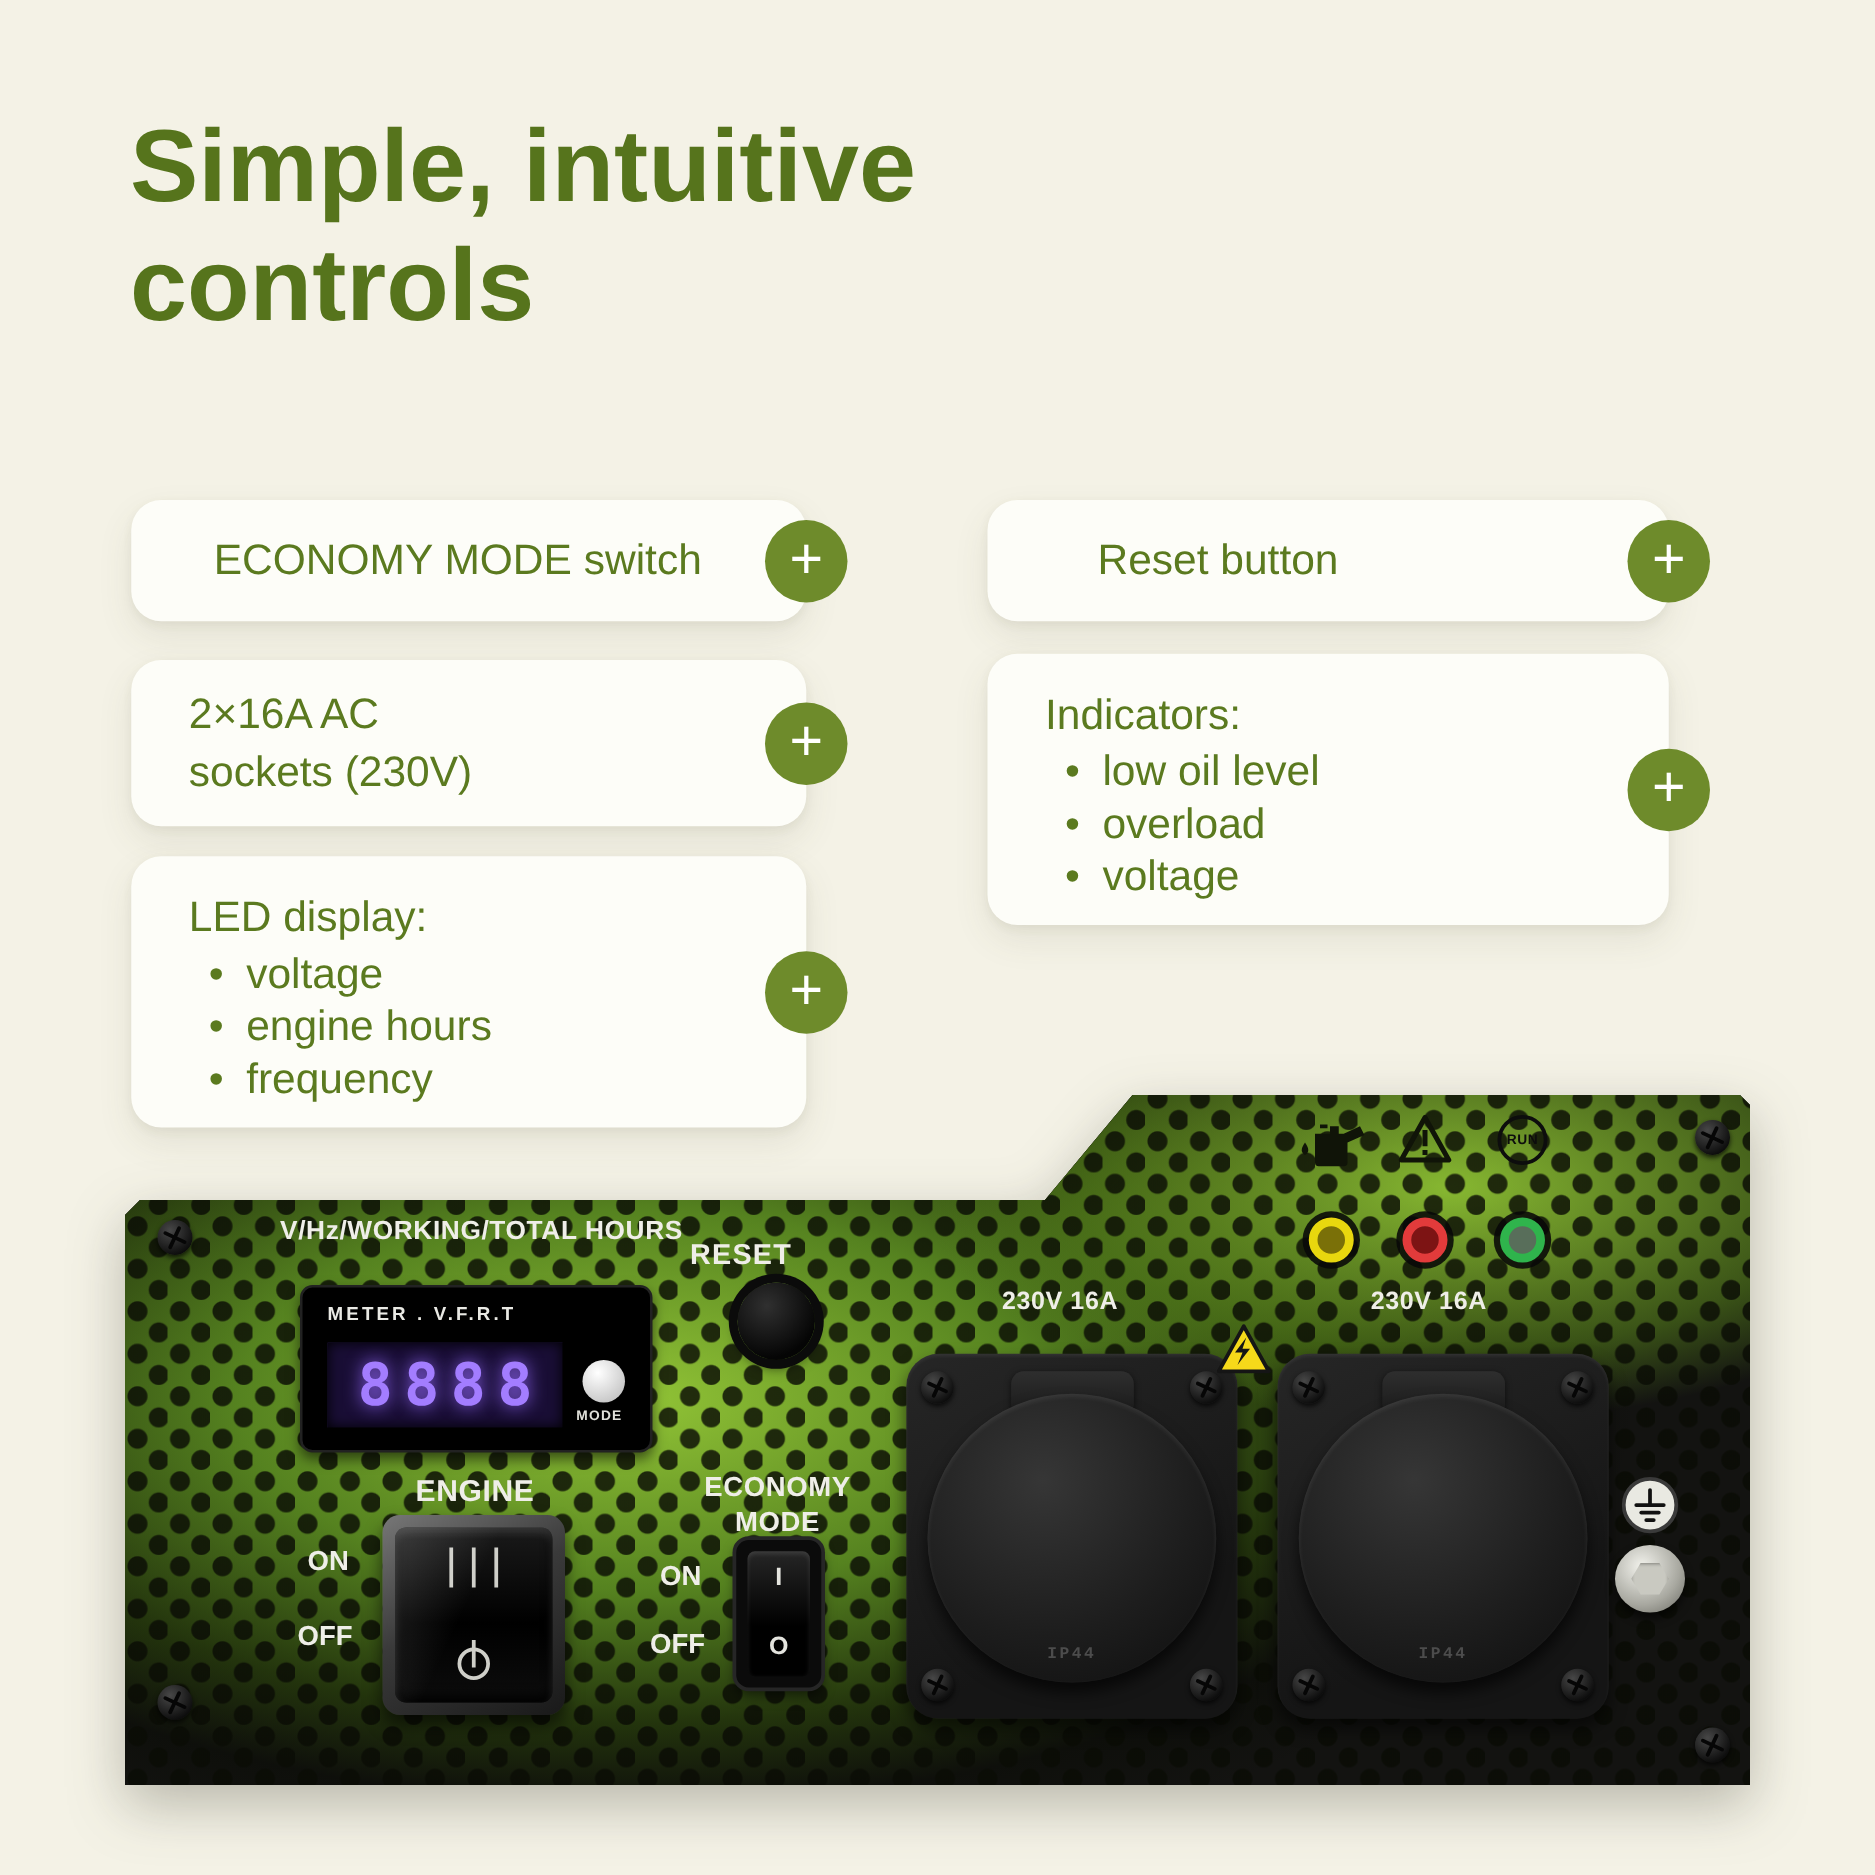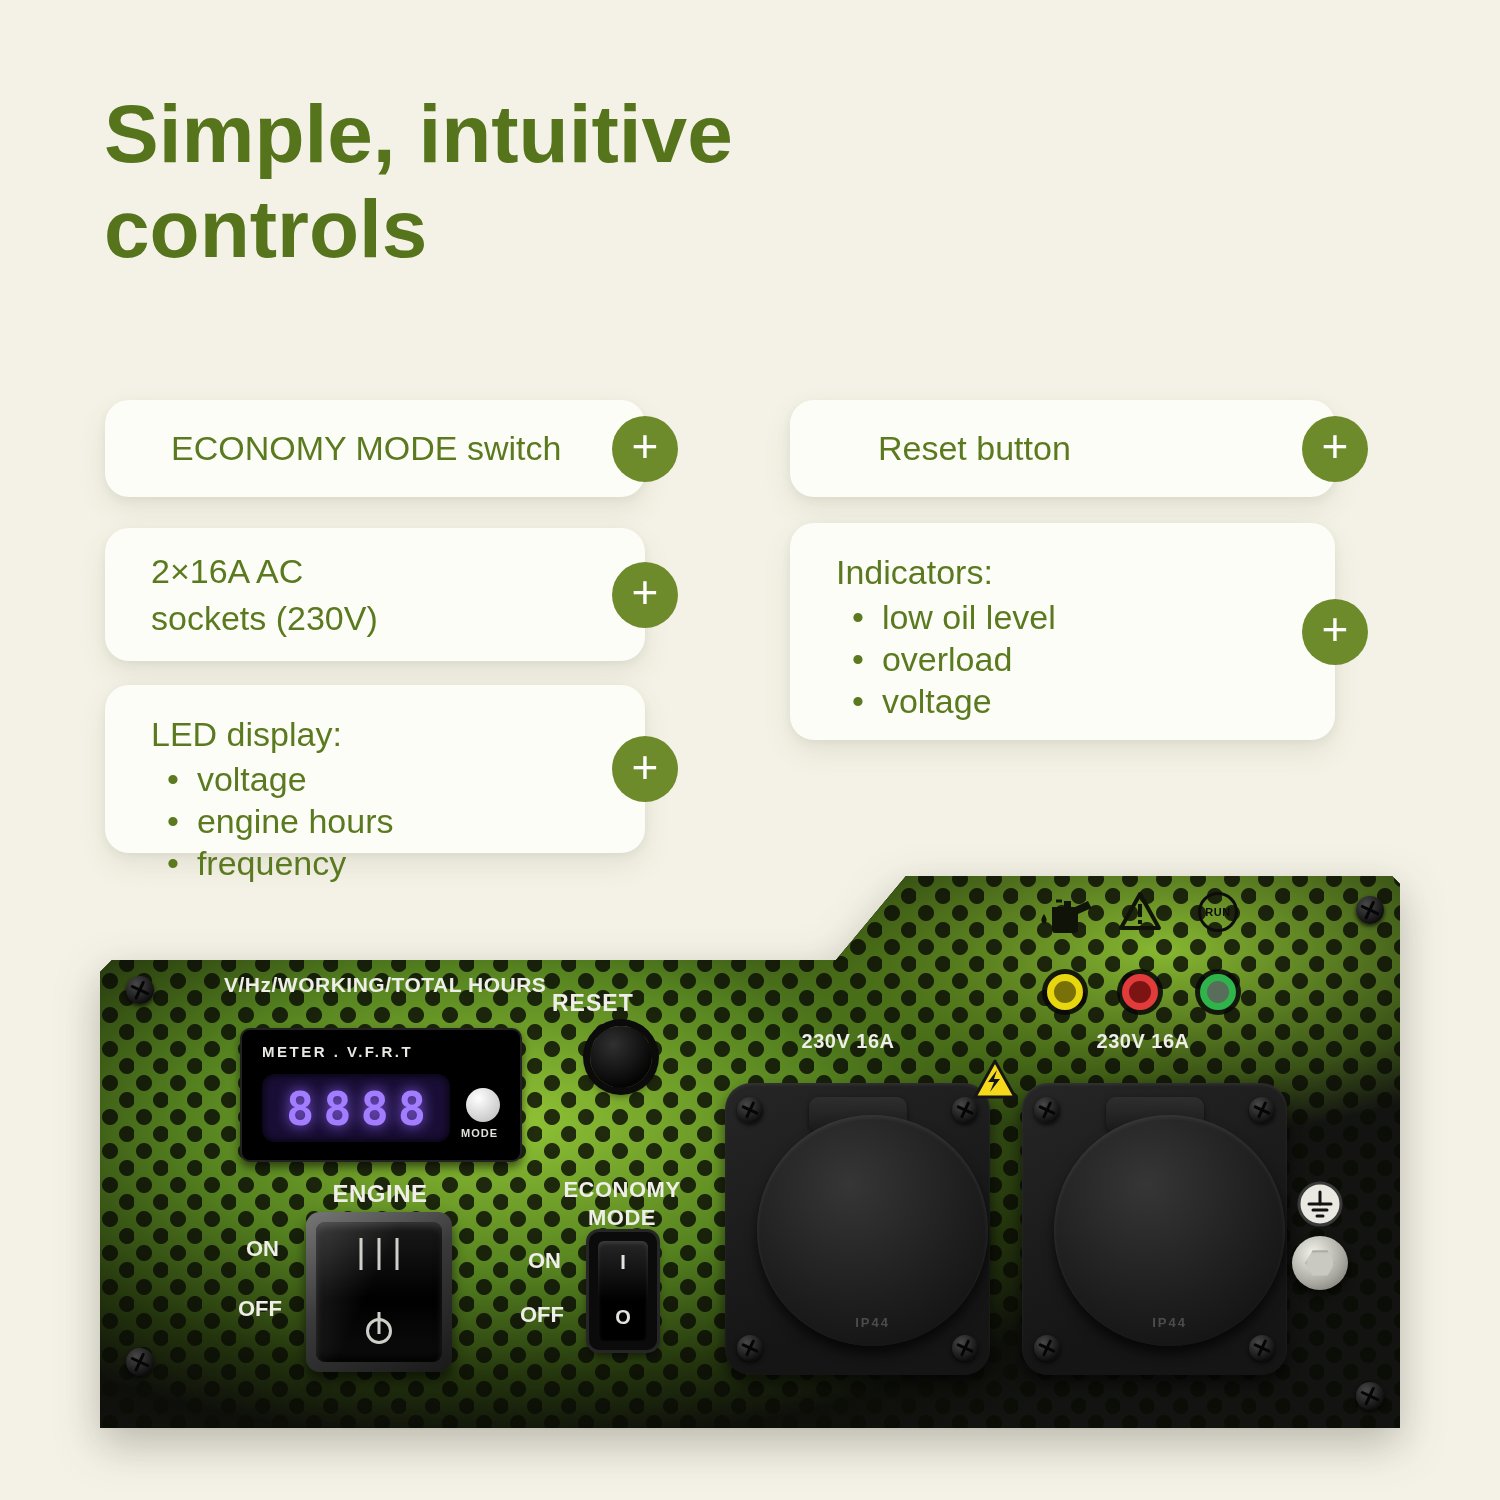--- a/index.html
+++ b/index.html
@@ -36,21 +36,21 @@
   }
   .card-title { padding:30px 0 0 46px; font-size:34px; }
   .feature-list { margin:6px 0 0 62px; padding:0; list-style:none; font-size:34px; }
   .feature-list li { margin-top:3px; }
   .feature-list li::before { content:"•"; margin-right:18px; }
 
   .card-economy    { left:105px; top:400px; width:540px; height:97px;padding-left:20px; }
   .card-reset      { left:790px; top:400px; width:545px; height:97px;padding-left:42px; }
   .card-sockets    { left:105px; top:528px; width:540px; height:133px; }
   .card-indicators { left:790px; top:523px; width:545px; height:217px; }
-  .card-led        { left:105px; top:685px; width:540px; height:168px; }
+  .card-led        { left:105px; top:685px; width:540px; height:217px; }
 
   
   .panel-wrap {
     position:absolute; left:100px; top:870px; width:1300px; height:558px;
     filter:drop-shadow(0 16px 22px rgba(50,50,35,0.30));
   }
   .panel {
     position:absolute; inset:0; background:#121212;
     clip-path:polygon(0px 558px, 0px 102px, 12px 90px, 736px 90px, 806px 6px, 1292px 6px, 1300px 14px, 1300px 558px);
   }
@@ -74,21 +74,21 @@
   .hours-label { left:124px; top:103px; font-size:21px; letter-spacing:0.5px; }
 
   .meter {
     left:140px; top:158px; width:282px; height:134px;
     background:#000000; border:2px solid #222; border-radius:10px;
     box-shadow:inset 0 0 12px #000, 0 5px 10px rgba(0,0,0,0.55);
   }
   .meter > * { position:absolute; }
   .meter-label { left:20px; top:13px; font-size:15px; letter-spacing:2.5px; color:#e9e9e4; font-weight:bold; }
   .led-display {
-    left:20px; top:44px; width:188px; height:68px; background:#190e35; border-radius:13px;
+    left:20px; top:44px; width:188px; height:68px; background:#190e35; border-radius:0;
     box-shadow:inset 0 0 10px #000; display:flex; align-items:center; justify-content:center;
     font-family:"DejaVu Sans Mono", monospace; font-size:47px; font-weight:bold;
     color:#a37dff; letter-spacing:9px; padding-left:9px;
     text-shadow:0 0 14px rgba(150,105,255,0.95);
   }
   .mode-btn { left:224px; top:58px; width:34px; height:34px; border-radius:50%;
     background:radial-gradient(circle at 36% 30%, #ffffff, #c9c9c9 75%);
     box-shadow:0 3px 5px rgba(0,0,0,0.8); }
   .mode-label { left:219px; top:97px; font-size:11px; color:#e0e0da; letter-spacing:1px; font-weight:bold; }
 
@@ -104,23 +104,23 @@
   .socket-label.s2 { left:940px; }
 
   .socket { width:265px; height:292px; }
   .socket.s1 { left:625px; top:213px; }
   .socket.s2 { left:922px; top:213px; }
   .socket > * { position:absolute; }
   .plate { inset:0; background:linear-gradient(155deg, #262626, #151515 70%); border-radius:26px;
     box-shadow:inset 0 2px 3px rgba(255,255,255,0.07), 0 8px 14px rgba(0,0,0,0.55); }
   .hinge { left:50%; top:14px; transform:translateX(-50%); width:98px; height:36px; border-radius:10px;
     background:linear-gradient(#2e2e2e, #1a1a1a); box-shadow:0 2px 5px rgba(0,0,0,0.6); }
-  .cover { left:32px; top:32px; width:231px; height:231px; border-radius:50%;
+  .cover { left:17px; top:32px; width:231px; height:231px; border-radius:50%;
     background:radial-gradient(circle at 40% 30%, #363636, #1d1d1d 58%, #0f0f0f 95%);
-    box-shadow:0 8px 12px rgba(0,0,0,0.65), inset 0 2px 4px rgba(255,255,255,0.09); }
+    box-shadow:0 8px 12px rgba(0,0,0,0.65), inset 0 2px 4px rgba(255,255,255,0.09);font-family:Liberation Mono, monospace; }
   .ip-label { position:absolute; left:0; bottom:16px; width:100%; text-align:center;
     font-size:13px; color:#4c4c4c; letter-spacing:2px; font-weight:bold; }
 
   .screw { width:26px; height:26px; border-radius:50%;
     background:radial-gradient(circle at 36% 30%, #474747, #0d0d0d 75%);
     box-shadow:0 2px 4px rgba(0,0,0,0.75); }
   .screw::before, .screw::after { content:""; position:absolute; left:15%; top:50%;
     width:70%; height:3px; background:#060606; border-radius:2px; }
   .screw::before { transform:translateY(-50%) rotate(25deg); }
   .screw::after  { transform:translateY(-50%) rotate(115deg); }

